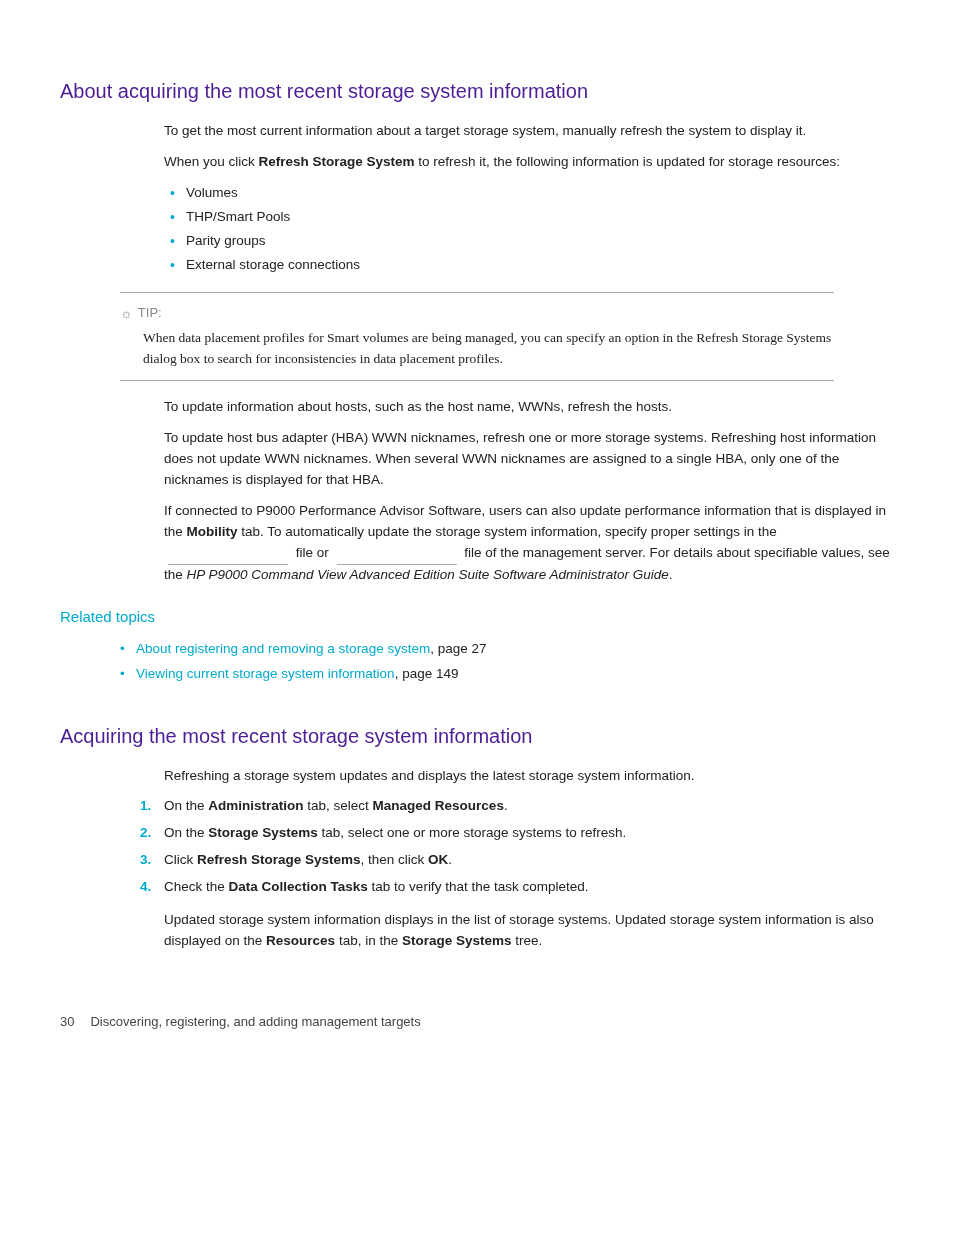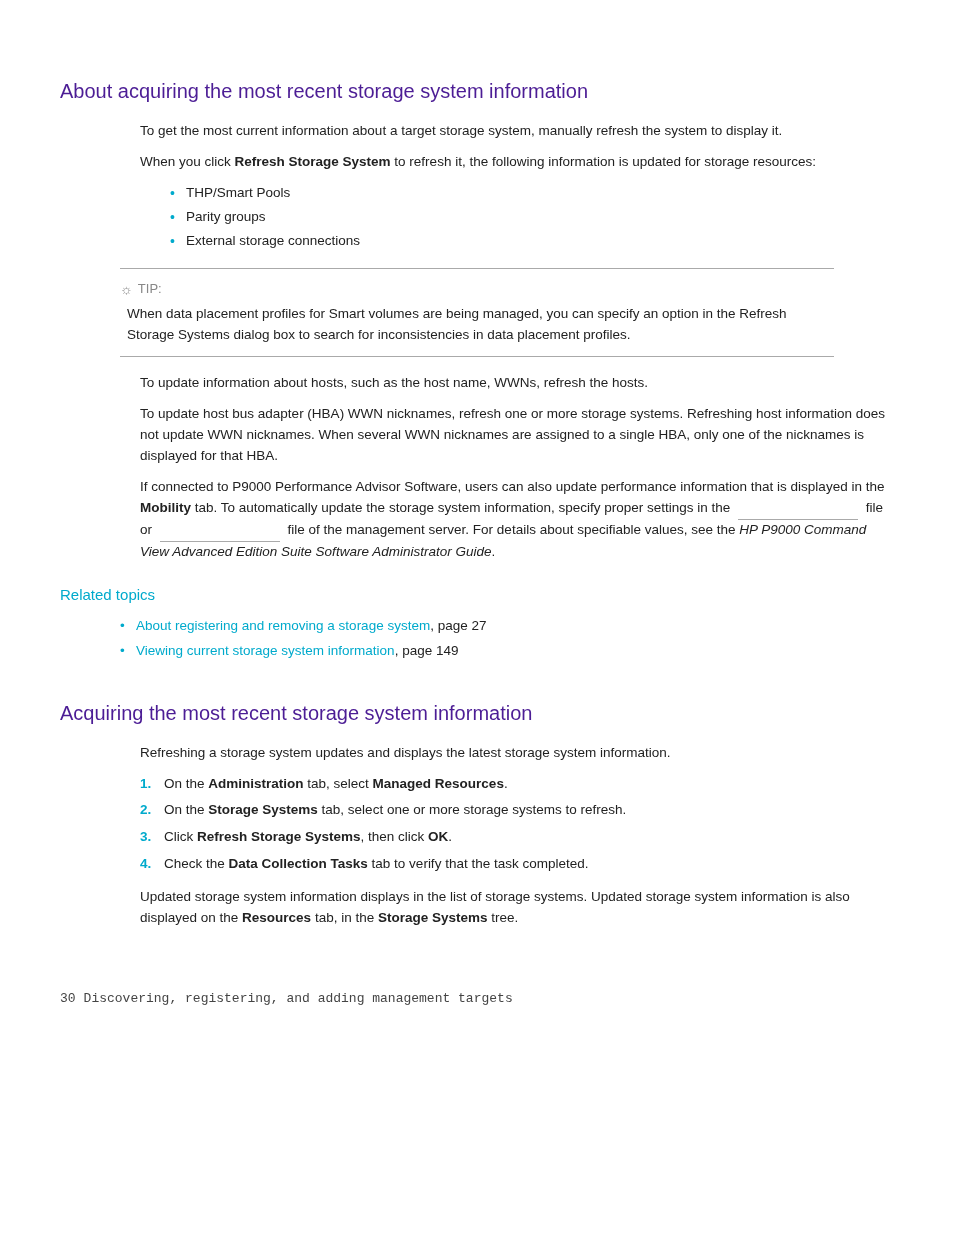--- a/index.html
+++ b/index.html
@@ -21,21 +21,21 @@
       margin-top: 36px;
     }
     h2.related-title {
       font-size: 15px;
       font-weight: 400;
       color: #00aacc;
       margin-bottom: 10px;
       margin-top: 20px;
     }
     .body-text {
-      margin-left: 80px;
+      margin-left: 104px;
       margin-bottom: 10px;
     }
     .bullet-list {
       margin-left: 110px;
       margin-bottom: 12px;
       list-style: none;
     }
     .bullet-list li {
       position: relative;
       padding-left: 16px;
@@ -60,23 +60,24 @@
       margin-bottom: 4px;
       display: flex;
       align-items: center;
       gap: 5px;
     }
     .tip-label .sun-icon {
       font-size: 14px;
       color: #888;
     }
     .tip-body {
-      margin-left: 7px;
+      margin-left: 23px;
       font-size: 13.5px;
       color: #222;
+      font-family: Liberation Serif, serif;
     }
     .ordered-list {
       margin-left: 80px;
       margin-bottom: 12px;
       list-style: none;
       counter-reset: step-counter;
     }
     .ordered-list li {
       position: relative;
       padding-left: 24px;
@@ -109,22 +110,21 @@
     .related-links a {
       color: #00aacc;
       text-decoration: none;
     }
     .page-footer {
       margin-top: 60px;
       font-size: 13px;
       color: #444;
       display: flex;
       align-items: center;
-      gap: 8px;
-      font-family: Liberation Mono, monospace;
+      gap: 16px;
     }
     .page-number {
       font-size: 13px;
       color: #444;
     }
     b { font-weight: bold; }
     i { font-style: italic; }
     .inline-blank {
       display: inline-block;
       width: 120px;
@@ -138,20 +138,21 @@
 <h1 class="section-title">About acquiring the most recent storage system information</h1>
 
 <p class="body-text">
   To get the most current information about a target storage system, manually refresh the system to display it.
 </p>
 <p class="body-text">
   When you click <b>Refresh Storage System</b> to refresh it, the following information is updated for storage resources:
 </p>
 
 <ul class="bullet-list">
+  <li>Volumes</li>
   <li>THP/Smart Pools</li>
   <li>Parity groups</li>
   <li>External storage connections</li>
 </ul>
 
 <div class="tip-box">
   <div class="tip-label">
     <span class="sun-icon">☼</span>
     <span>TIP:</span>
   </div>

